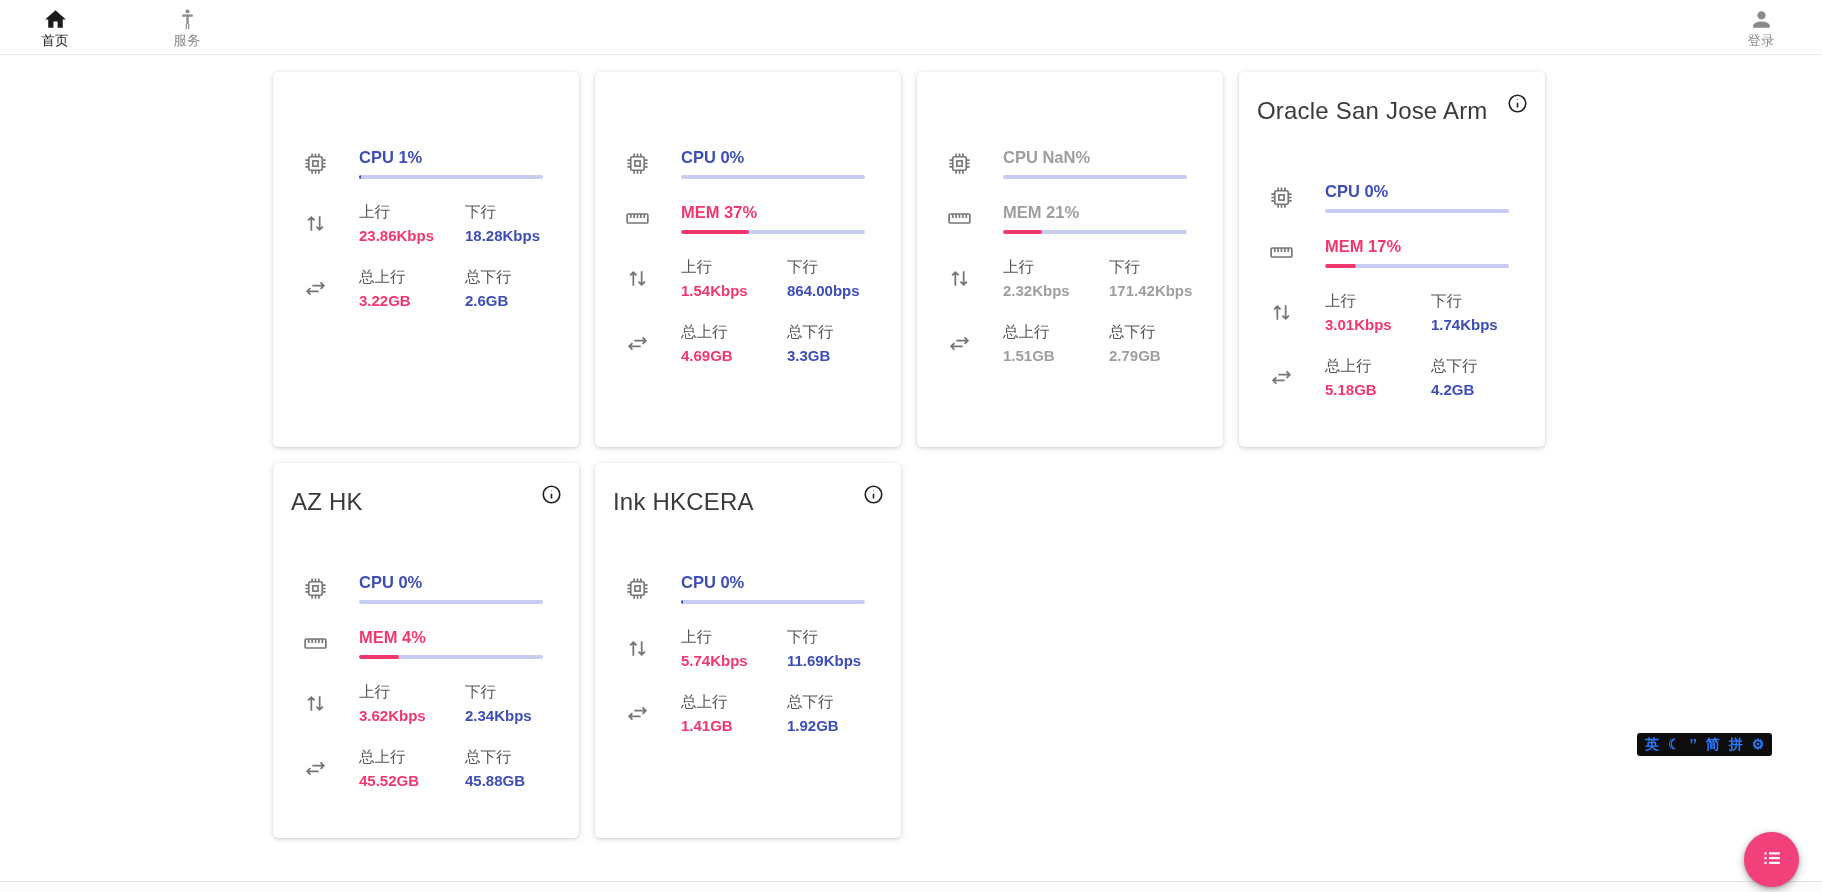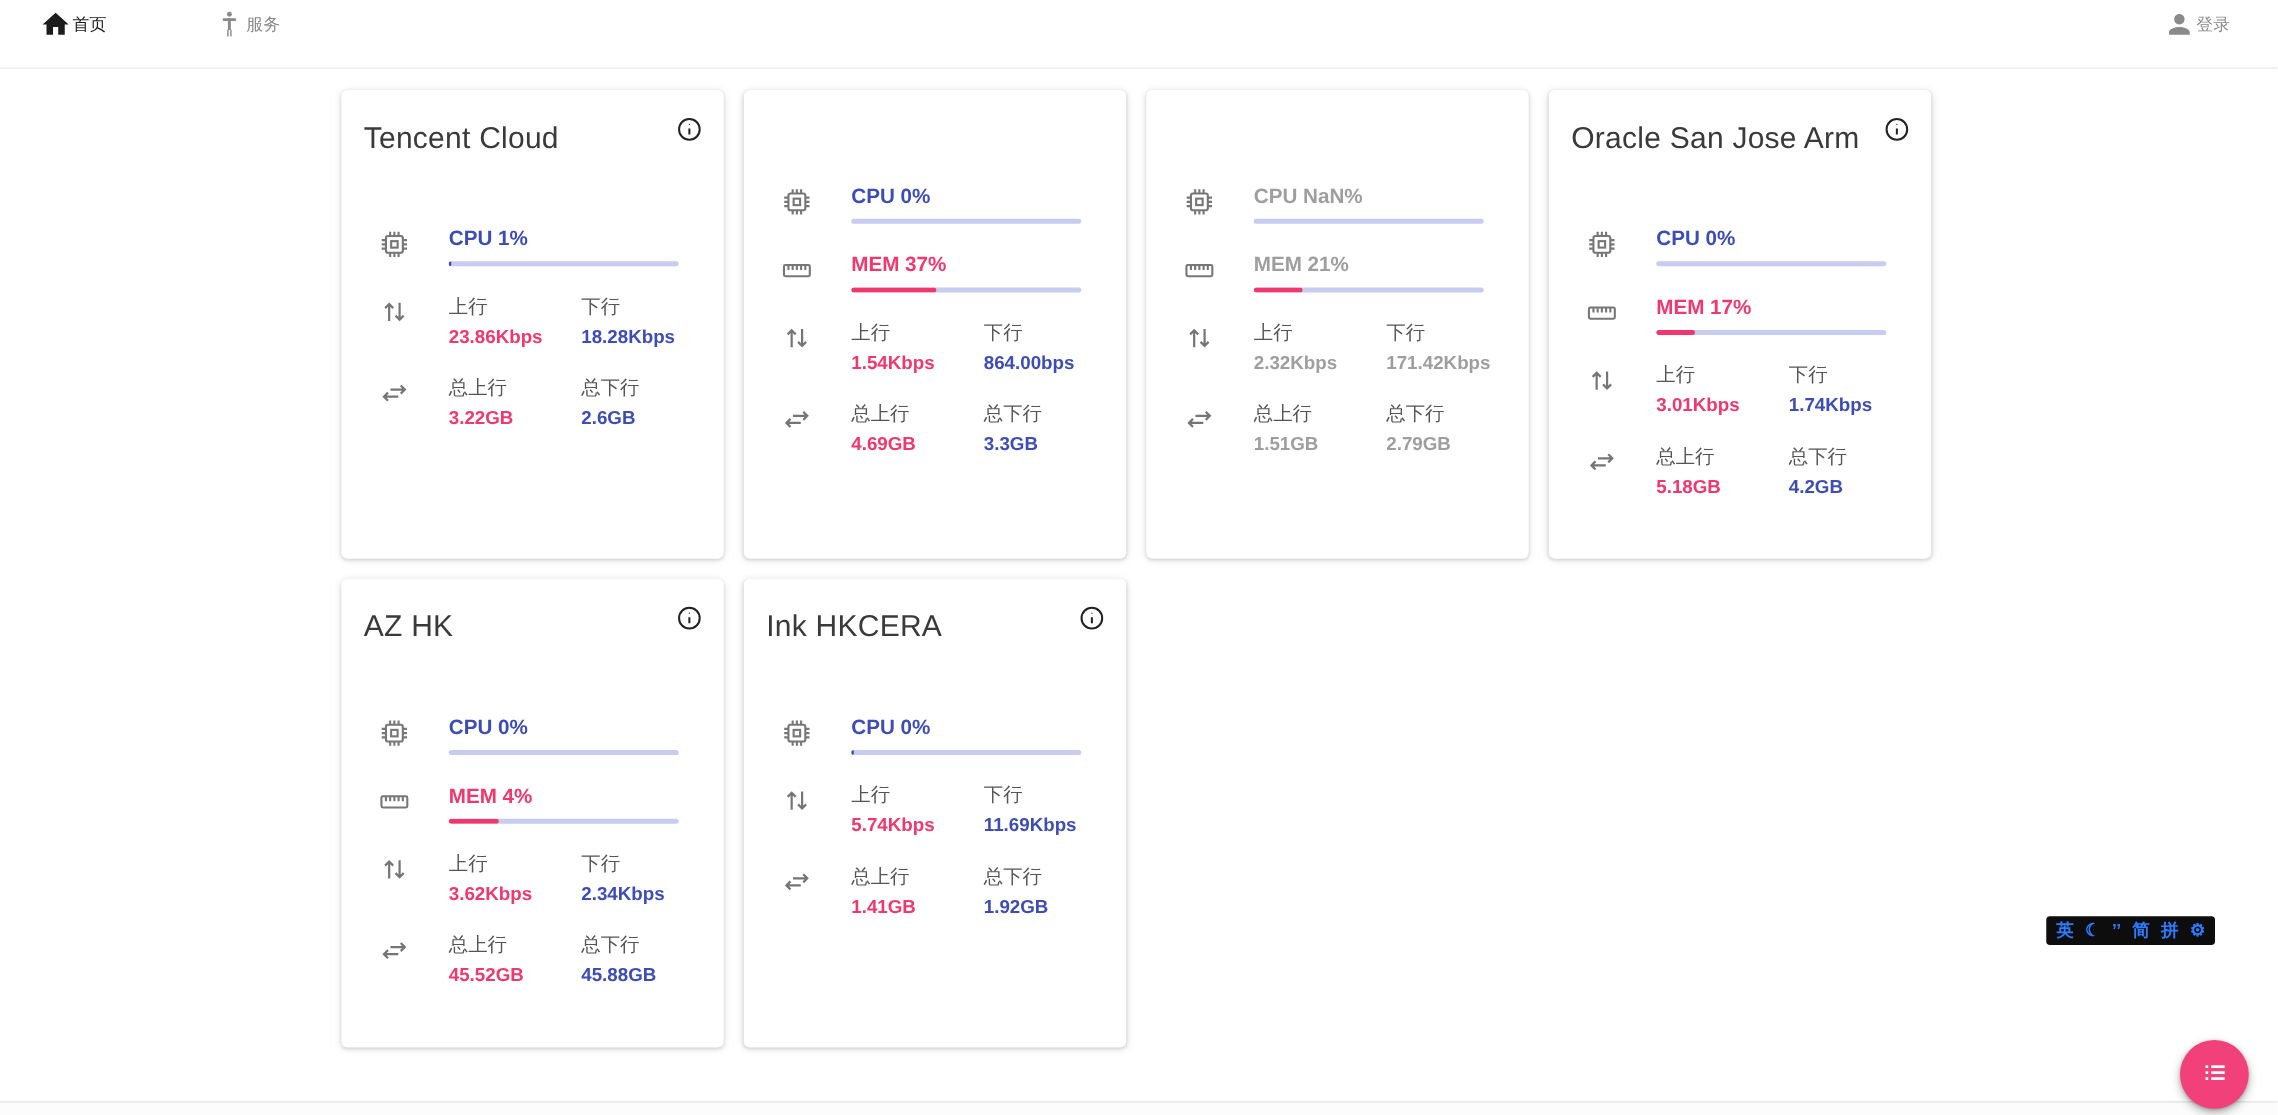--- a/index.html
+++ b/index.html
@@ -16,21 +16,21 @@
   
   .topnav {
     height:55px;
     border-bottom:1px solid #ececec;
     display:flex;
     align-items:flex-start;
     padding-top:7px;
     background:#fff;
   }
   .nav-item {
-    display:flex; flex-direction:row; align-items:center;
+    display:flex; flex-direction:column; align-items:center;
     gap:1px; cursor:pointer; min-width:46px;
   }
   .nav-item .nav-label { font-size:13.5px; color:#8a8a8a; line-height:16px; }
   .nav-item.active .nav-label { color:#1c1c1c; }
   .nav-item svg { display:block; }
   .nav-home  { margin-left:32px; }
   .nav-serv  { margin-left:86px; }
   .nav-login { margin-left:auto; margin-right:38px; }
 
   
@@ -49,21 +49,21 @@
   }
   .card-head { display:flex; justify-content:space-between; align-items:flex-start; }
   .card-title {
     margin:4px 0 0 2px;
     font-size:24px; font-weight:400; color:#3a3a3a;
     letter-spacing:.2px; line-height:30px;
   }
   .info-btn { background:none; border:none; padding:0; cursor:pointer; line-height:0; }
 
   .stats { margin-top:56px; padding-right:20px; }
-  .stat-row { display:flex; margin-bottom:24px; }
+  .stat-row { display:flex; align-items:center; margin-bottom:24px; }
   .stat-row:last-child { margin-bottom:0; }
   .ricon { width:28px; flex:none; margin:0 30px 0 12px; display:flex; justify-content:center; }
   .rcontent { flex:1; min-width:0; }
 
   .metric-label { font-size:16.5px; font-weight:700; line-height:19px; }
   .metric-label.cpu { color:#3d4db7; }
   .metric-label.mem { color:#f2376f; }
   .bar {
     margin-top:8px; height:4px; border-radius:2px;
     background:#c7ccf0; position:relative; overflow:hidden;
@@ -143,30 +143,20 @@
           <path d="M12 12c2.21 0 4-1.79 4-4s-1.79-4-4-4-4 1.79-4 4 1.79 4 4 4zm0 2c-2.67 0-8 1.34-8 4v2h16v-2c0-2.66-5.33-4-8-4z" fill="#8a8a8a"></path>
         </svg>
     </span>
     <span class="nav-label">登录</span>
   </div>
 </nav>
 
 <main class="grid">
 
   <section class="card">
-    <div class="card-head">
-      <h2 class="card-title">Tencent Cloud</h2>
-      <button class="info-btn">
-        <svg width="23" height="23" viewBox="0 0 24 24" fill="none" stroke="#222" stroke-width="1.7">
-            <circle cx="12" cy="12" r="8.6"></circle>
-            <line x1="12" y1="11.2" x2="12" y2="16.2"></line>
-            <circle cx="12" cy="7.9" r="0.5" fill="#222" stroke="none"></circle>
-          </svg>
-      </button>
-    </div>
     <div class="stats">
       <div class="stat-row">
         <span class="ricon">
           <svg width="27" height="27" viewBox="0 0 24 24" fill="none" stroke="#777" stroke-width="1.5">
               <rect x="6" y="6" width="12" height="12" rx="1.5"></rect>
               <rect x="9.7" y="9.7" width="4.6" height="4.6"></rect>
               <path d="M9 3v3M12 3v3M15 3v3M9 18v3M12 18v3M15 18v3M3 9h3M3 12h3M3 15h3M18 9h3M18 12h3M18 15h3"></path>
             </svg>
         </span>
         <div class="rcontent">

